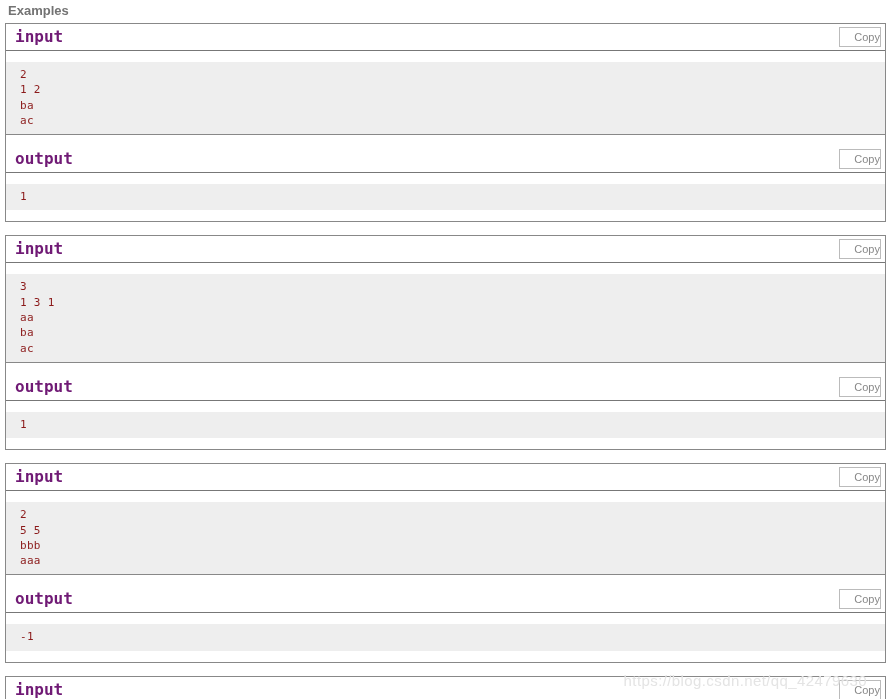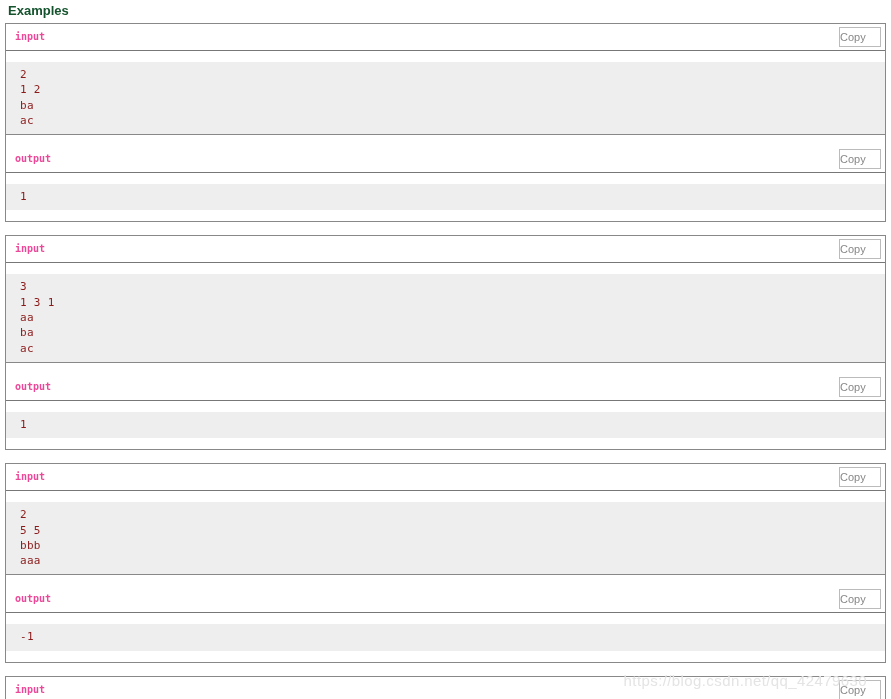--- a/index.html
+++ b/index.html
@@ -17,21 +17,21 @@
 
   .sample-tests {
     padding: 0;
     margin: 0;
   }
 
   .section-title {
     font-family: "Liberation Sans", sans-serif;
     font-size: 13px;
     font-weight: bold;
-    color: #14532d;
+    color: #737373;
     padding: 4px 0 5px 8px;
     line-height: 14px;
   }
 
   .sample-test {
     border: 1px solid #888888;
     border-bottom: 1px solid #888888;
     margin: 0 5px 13px 5px;
     background: #ffffff;
     box-sizing: border-box;
@@ -41,35 +41,35 @@
     position: relative;
     background: #ffffff;
     border-bottom: 1px solid #777777;
     height: 27px;
     box-sizing: border-box;
   }
 
   .io-title .title-text {
     font-family: "DejaVu Sans Mono", "Liberation Mono", monospace;
     font-weight: bold;
-    font-size: 10px;
-    color: #ec4899;
+    font-size: 16px;
+    color: #701a75;
     line-height: 26px;
     padding-left: 9px;
     display: inline-block;
   }
 
   .copy-btn {
     position: absolute;
     right: 4px;
     top: 3px;
     width: 42px;
     height: 20px;
     line-height: 19px;
-    text-align: left;
+    text-align: right;
     font-family: "Liberation Sans", sans-serif;
     font-size: 11px;
     color: #888888;
     border: 1px solid #bbbbbb;
     background: #ffffff;
     box-sizing: border-box;
     cursor: pointer;
     user-select: none;
   }
 

